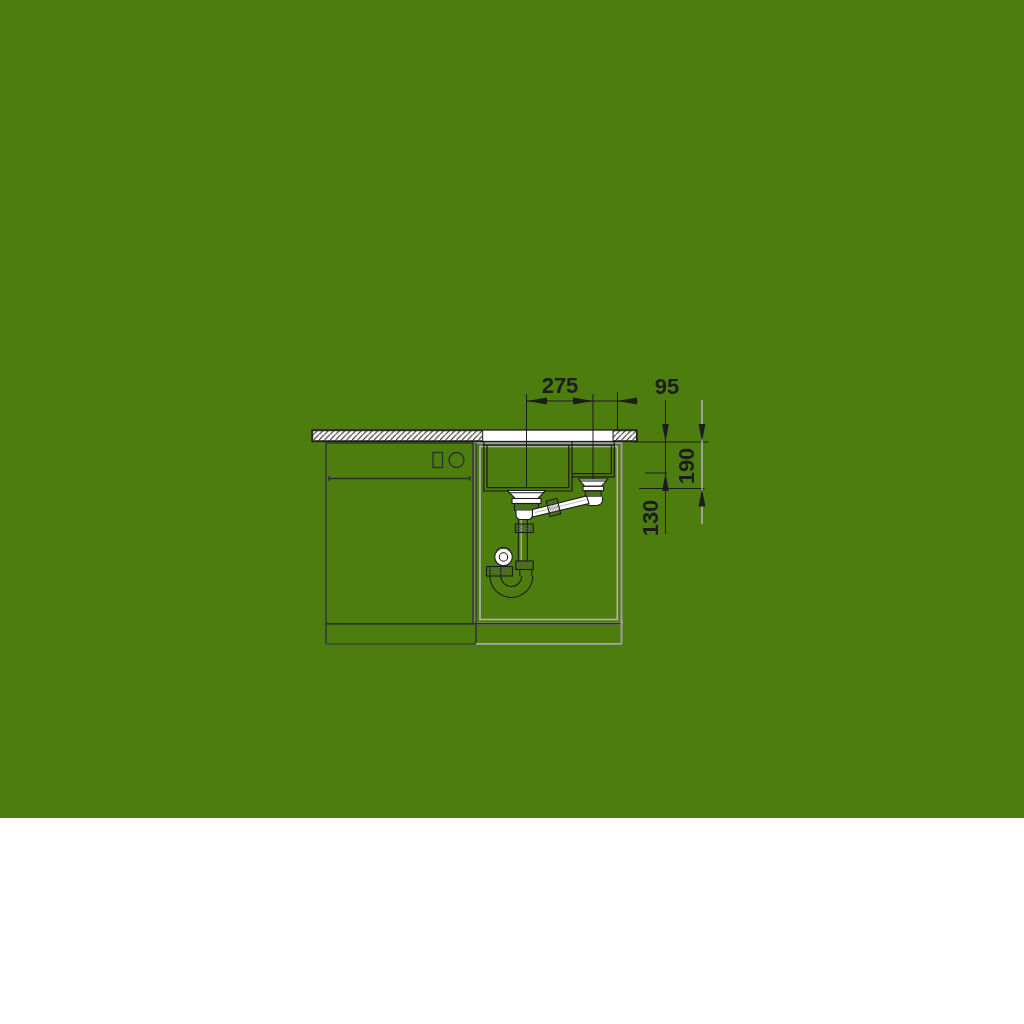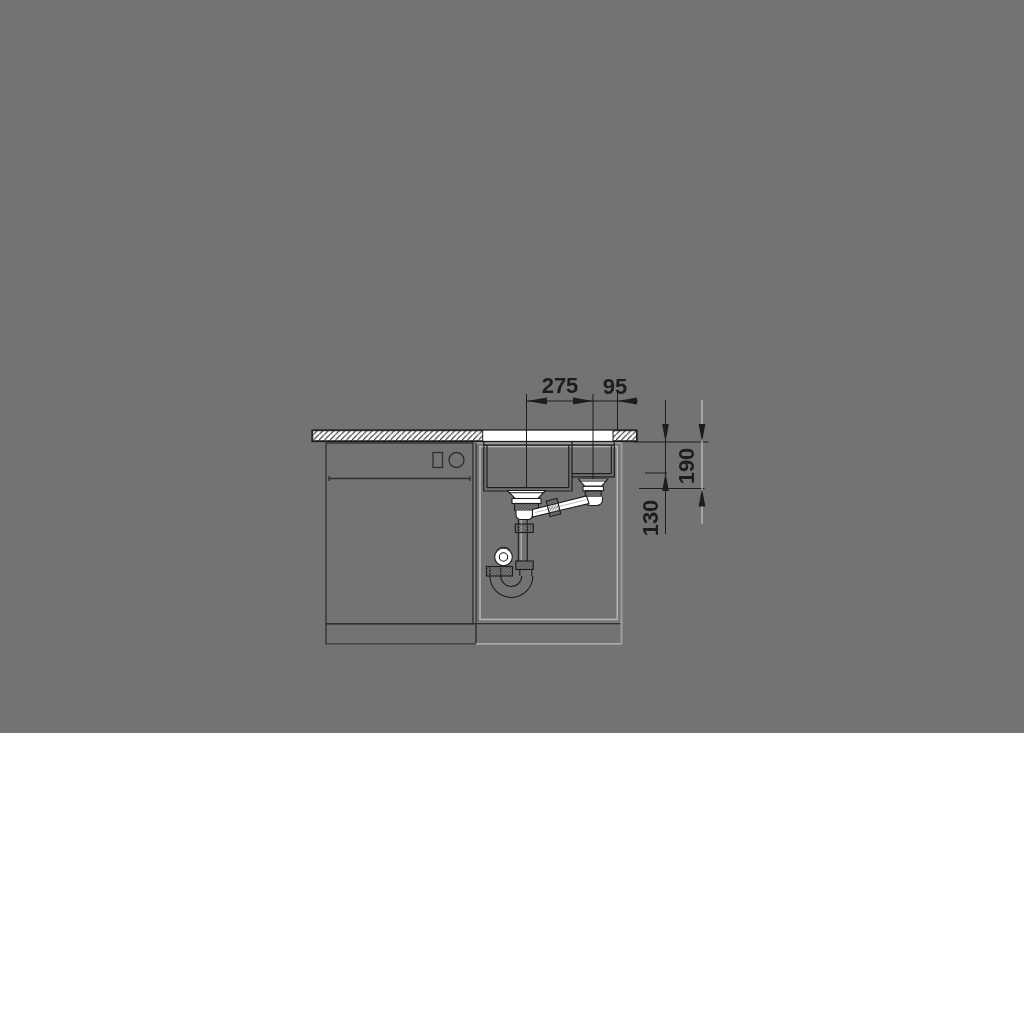--- a/index.html
+++ b/index.html
@@ -1,19 +1,19 @@
 <!DOCTYPE html>
 <html><head>
 <meta charset="utf-8">
 <style>
   html,body{margin:0;padding:0;background:#ffffff;}
   .canvas{
     position:relative;
-    width:1024px;height:733px;
-    background:#737373;
+    width:1024px;height:818px;
+    background:#4d7c0f;
     overflow:hidden;
     font-family:"Liberation Sans", sans-serif;
   }
   .drawing-svg{position:absolute;left:0;top:0;width:1024px;height:1024px;}
   .dim-label{
     position:absolute;
     color:#1d1d1b;
     font-family:"Liberation Sans", sans-serif;
     font-weight:bold;
     font-size:22px;
@@ -150,19 +150,19 @@
         <path d="M 665.5,442 L 662.1,424 L 668.9,424 Z"></path>
         <path d="M 665.5,473 L 662.1,491 L 668.9,491 Z"></path>
         <path d="M 702,442 L 698.6,424 L 705.4,424 Z"></path>
         <path d="M 702,488.5 L 698.6,506.5 L 705.4,506.5 Z"></path>
       </g>
     </g>
   </svg>
 
   <div class="dim-label" style="left:510px;top:374px;width:100px;">275</div>
 
-  <div class="dim-label" style="left:587px;top:375px;width:56px;">95</div>
+  <div class="dim-label" style="left:639px;top:375px;width:56px;">95</div>
 
   <div class="dim-label vertical" style="left:657px;top:454px;width:60px;height:24px;">190</div>
 
   <div class="dim-label vertical" style="left:621px;top:506px;width:60px;height:24px;">130</div>
 
 </div>
 
 </body></html>

